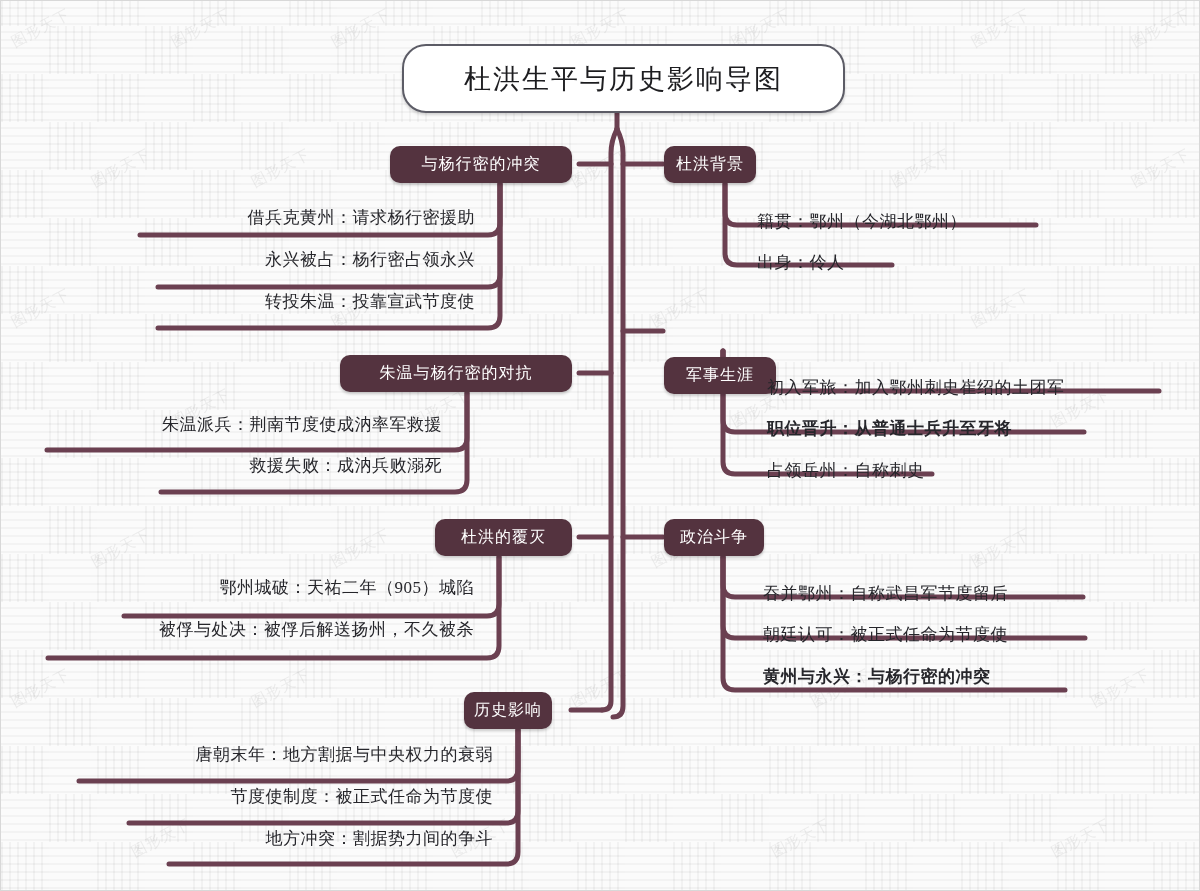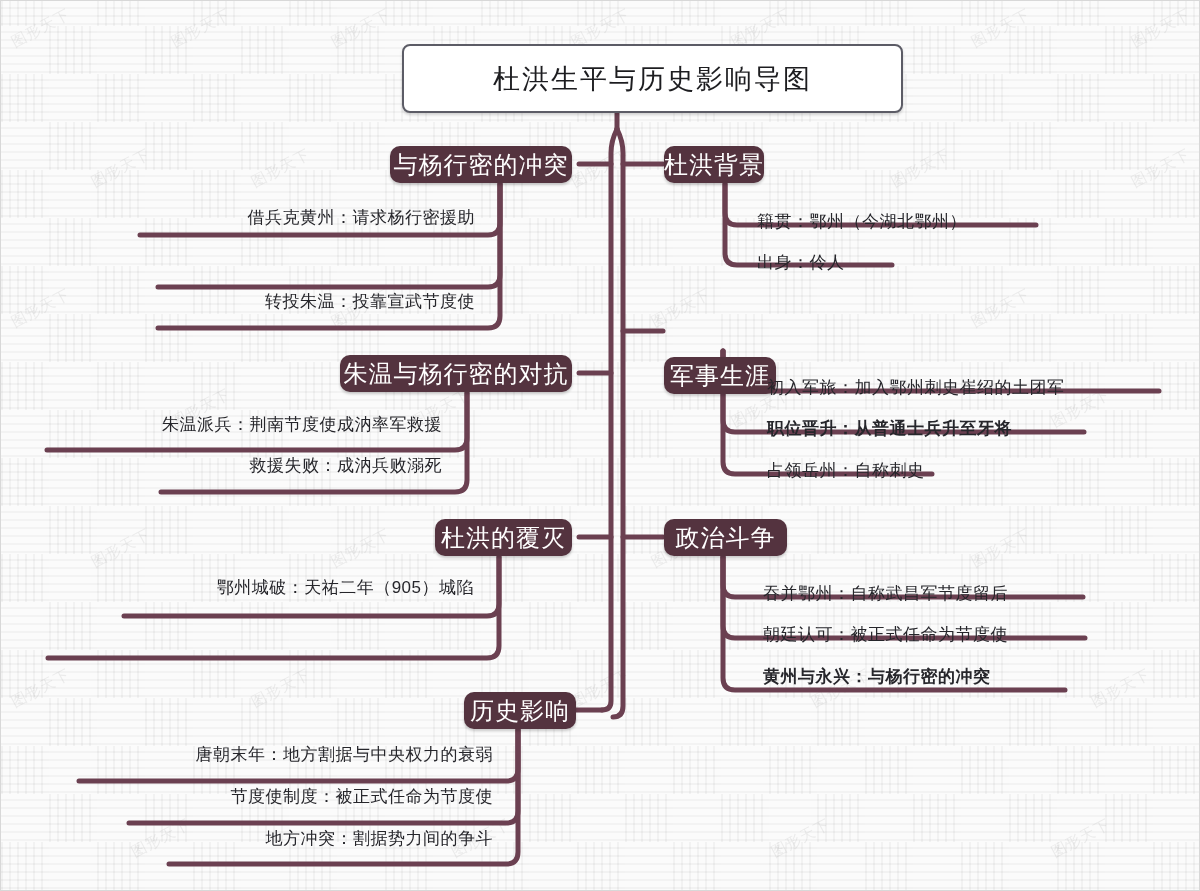--- a/index.html
+++ b/index.html
@@ -97,37 +97,37 @@
     font-size: 27px;
     letter-spacing: 2px;
     padding: 0 26px;
     box-shadow: 0 2px 3px rgba(0,0,0,0.17);
   }
 
   .branch {
     background: #54333f;
     border-radius: 10px;
     color: #ffffff;
-    font-size: 24px;
+    font-size: 16px;
     letter-spacing: 1px;
     padding: 0 24px;
     box-shadow: 0 2px 3px rgba(0,0,0,0.20);
   }
 
   .leaf {
     position: absolute;
     z-index: 3;
     font-size: 17px;
     color: #26262b;
     letter-spacing: 0.5px;
     white-space: nowrap;
     line-height: 1;
   }
   .leaf.right { text-align: right; }
-  .leaf.left  { text-align: right; }
+  .leaf.left  { text-align: right; font-family: Liberation Serif, serif; }
 </style>
 </head>
 <body>
 
 <div id="canvas">
 
   <div id="weave-mask"></div>
 
   <div id="watermarks">
     <div class="wm" style="left:8px;  top:18px;">图形天下</div>
@@ -209,52 +209,54 @@
 
       <path d="M498,556 L498,603 Q498,615 486,615 L123,615"></path>
       <path d="M498,556 L498,645 Q498,657 486,657 L47,657"></path>
 
       <path d="M517,729 L517,768 Q517,780 505,780 L78,780"></path>
       <path d="M517,729 L517,810 Q517,822 505,822 L128,822"></path>
       <path d="M517,729 L517,851 Q517,863 505,863 L168,863"></path>
     </g>
   </svg>
 
-  <div class="node root" style="left:401px; top:43px; width:501px; height:69px;border-radius:8px;">杜洪生平与历史影响导图</div>
-
-  <div class="node branch" style="left:663px; top:145px; width:100px; height:37px;">杜洪背景</div>
+  <div class="node root" style="left:401px; top:43px; width:443px; height:69px;">杜洪生平与历史影响导图</div>
+
+  <div class="node branch" style="left:663px; top:145px; width:92px; height:37px;">杜洪背景</div>
 
   <div class="node branch" style="left:663px; top:312px; width:112px; height:37px;margin-top:44px;">军事生涯</div>
 
-  <div class="node branch" style="left:663px; top:518px; width:123px; height:37px;">政治斗争</div>
+  <div class="node branch" style="left:663px; top:518px; width:100px; height:37px;">政治斗争</div>
 
   <div class="node branch" style="left:389px; top:145px; width:182px; height:37px;">与杨行密的冲突</div>
 
   <div class="node branch" style="left:339px; top:354px; width:232px; height:37px;">朱温与杨行密的对抗</div>
 
   <div class="node branch" style="left:434px; top:518px; width:137px; height:37px;">杜洪的覆灭</div>
 
-  <div class="node branch" style="left:463px; top:691px; width:112px; height:37px;">历史影响</div>
+  <div class="node branch" style="left:463px; top:691px; width:88px; height:37px;">历史影响</div>
 
   <div class="leaf right" style="left:756px; top:212px;">籍贯：鄂州（今湖北鄂州）</div>
   <div class="leaf right" style="left:756px; top:253px;">出身：伶人</div>
 
   <div class="leaf right" style="left:766px; top:378px;">初入军旅：加入鄂州刺史崔绍的土团军</div>
   <div class="leaf right" style="left:766px; top:419px;font-weight:bold;">职位晋升：从普通士兵升至牙将</div>
   <div class="leaf right" style="left:766px; top:461px;">占领岳州：自称刺史</div>
 
   <div class="leaf right" style="left:762px; top:584px;">吞并鄂州：自称武昌军节度留后</div>
   <div class="leaf right" style="left:762px; top:625px;">朝廷认可：被正式任命为节度使</div>
   <div class="leaf right" style="left:762px; top:667px;font-weight:bold;">黄州与永兴：与杨行密的冲突</div>
 
   <div class="leaf left" style="left:139px; top:208px; width:335px;">借兵克黄州：请求杨行密援助</div>
+  <div class="leaf left" style="left:157px; top:250px; width:317px;">永兴被占：杨行密占领永兴</div>
   <div class="leaf left" style="left:157px; top:292px; width:317px;">转投朱温：投靠宣武节度使</div>
 
   <div class="leaf left" style="left:46px; top:415px; width:395px;">朱温派兵：荆南节度使成汭率军救援</div>
   <div class="leaf left" style="left:160px; top:456px; width:281px;">救援失败：成汭兵败溺死</div>
 
   <div class="leaf left" style="left:123px; top:578px; width:350px;">鄂州城破：天祐二年（905）城陷</div>
+  <div class="leaf left" style="left:47px; top:620px; width:426px;">被俘与处决：被俘后解送扬州，不久被杀</div>
 
   <div class="leaf left" style="left:78px; top:745px; width:414px;">唐朝末年：地方割据与中央权力的衰弱</div>
   <div class="leaf left" style="left:128px; top:787px; width:364px;">节度使制度：被正式任命为节度使</div>
   <div class="leaf left" style="left:168px; top:829px; width:324px;">地方冲突：割据势力间的争斗</div>
 
 </div>
 
 </body></html>

